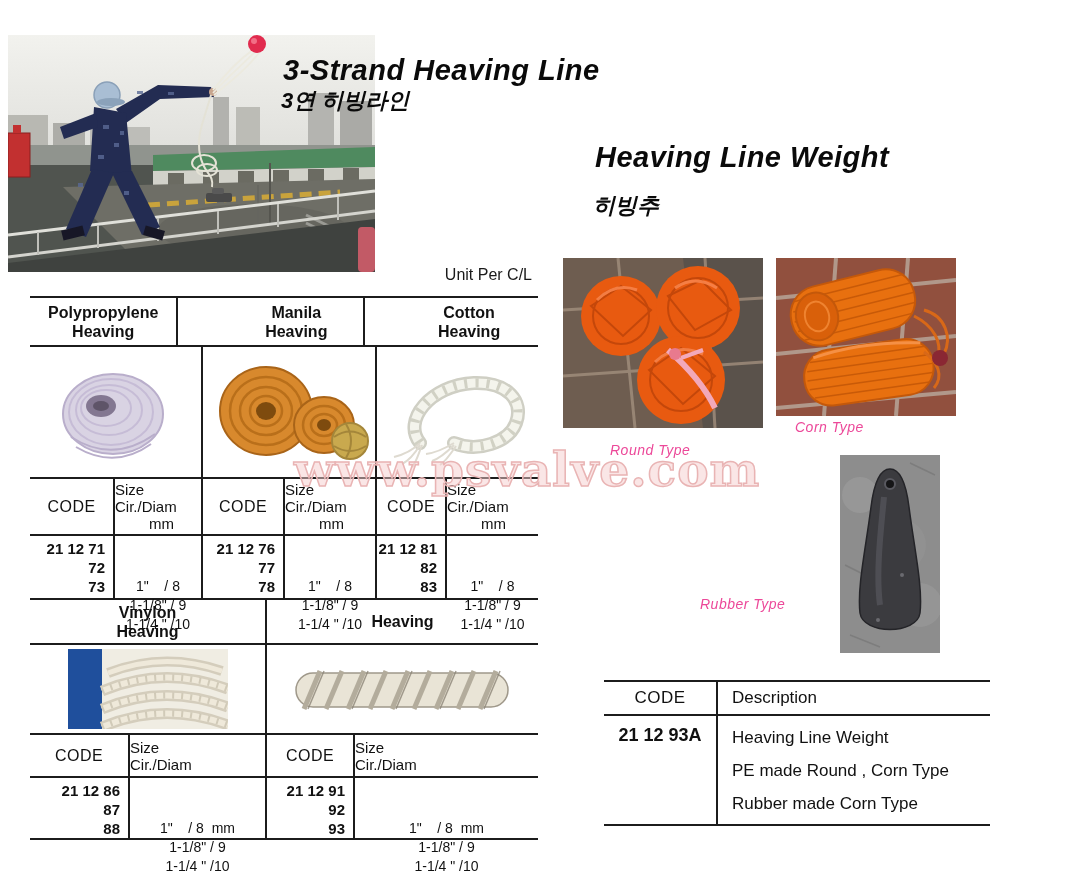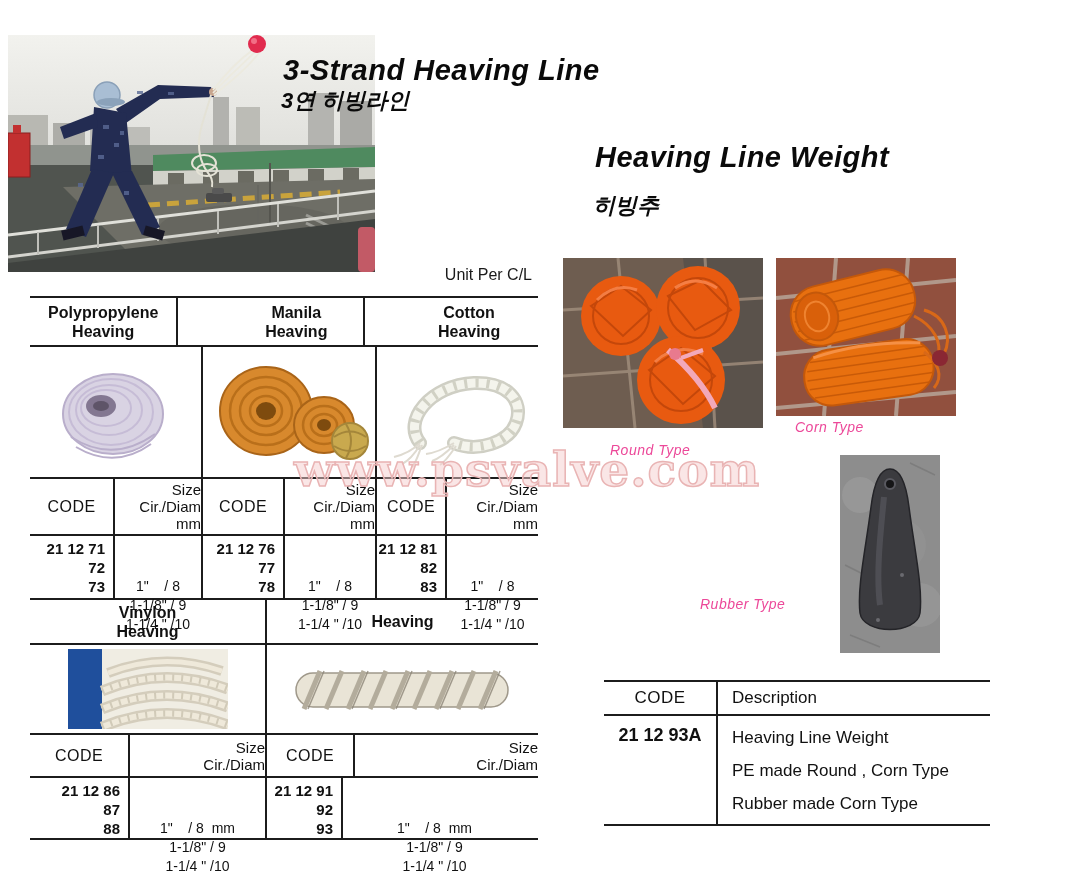--- a/index.html
+++ b/index.html
@@ -21,21 +21,21 @@
   .mt{left:30px;top:296px;width:508px;z-index:2;}
   .r{display:flex;}
   .bt{border-top:2px solid #1c1c1c;gap:35px;}
   .bb{border-bottom:2px solid #1c1c1c;}
   .c{box-sizing:border-box;}
   .br{border-right:2px solid #1c1c1c;}
   .mat-h{font-weight:bold;font-size:16px;text-align:center;line-height:19px;
          display:flex;flex-direction:column;justify-content:center;}
   .img-cell{display:flex;align-items:center;justify-content:center;overflow:hidden;}
   .code-h{font-size:16px;display:flex;align-items:center;justify-content:center;letter-spacing:0.5px;}
-  .size-h{font-size:15px;text-align:right;line-height:17px;display:flex;flex-direction:column;justify-content:center;}
+  .size-h{font-size:15px;text-align:left;line-height:17px;display:flex;flex-direction:column;justify-content:center;}
   .size-h .mm-line{margin-left:34px;}
   .code-cell{font-weight:bold;font-size:15px;text-align:right;padding:3px 8px 0 0;line-height:19px;}
   .size-cell{font-size:14px;text-align:center;padding-top:3px;line-height:19px;white-space:pre;}
 
   
   .photo-label{font-size:14px;color:#ec4899;letter-spacing:0.5px;font-style:italic;}
 
   
   .dt{left:604px;top:680px;width:386px;border-top:2px solid #1c1c1c;border-bottom:2px solid #1c1c1c;z-index:2;}
   .dt .hd{display:flex;height:32px;border-bottom:2px solid #1c1c1c;}
@@ -331,21 +331,21 @@
 
   <div class="r bb" style="height:60px;">
     <div class="c br code-cell" style="width:100px;">
       <div>21 12 86</div>
         <div>87</div>
         <div>88</div>
     </div>
     <div class="c br size-cell" style="width:137px;">
       <div>1"    / 8  mm</div><div>1-1/8" / 9</div><div>1-1/4 " /10</div>
     </div>
-    <div class="c br code-cell" style="width:76px;">
+    <div class="c br code-cell" style="width:88px;">
       <div>21 12 91</div>
         <div>92</div>
         <div>93</div>
     </div>
     <div class="c size-cell" style="width:183px;">
       <div>1"    / 8  mm</div><div>1-1/8" / 9</div><div>1-1/4 " /10</div>
     </div>
   </div>
 </div>
 

